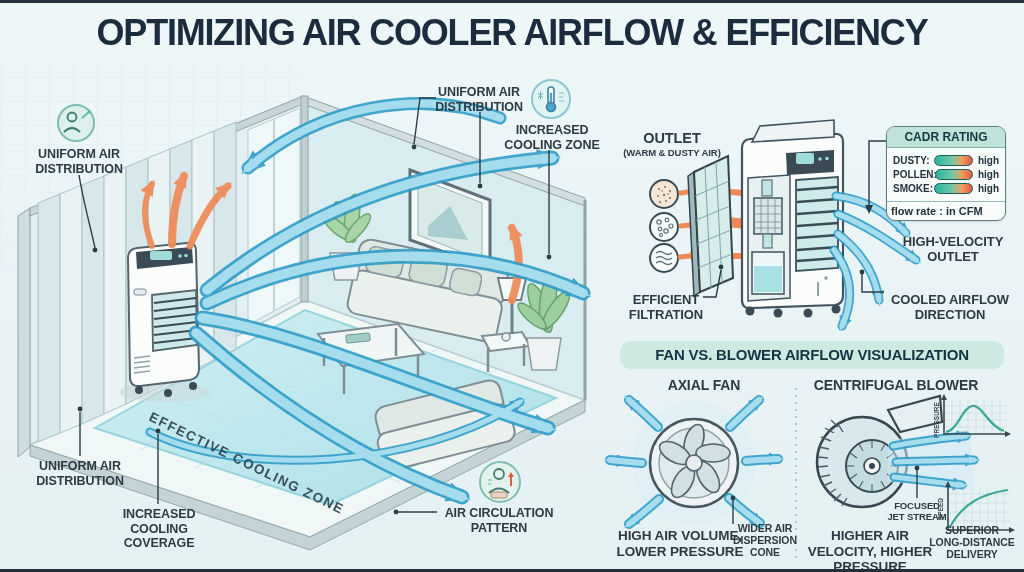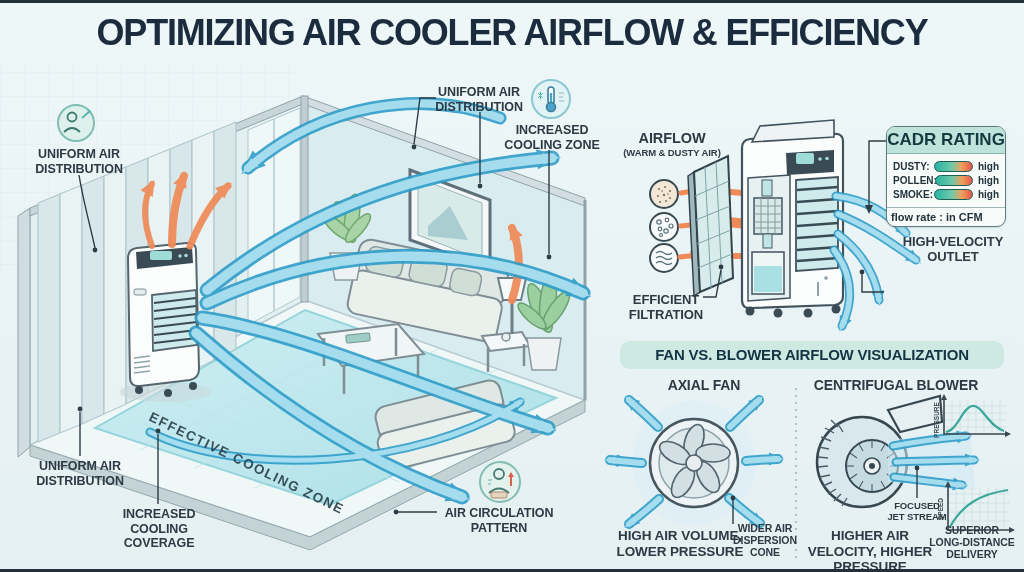--- a/index.html
+++ b/index.html
@@ -12,21 +12,21 @@
   svg.scene{position:absolute;left:0;top:0;z-index:1;}
   .lbl{position:absolute;font-weight:bold;color:#2d3a44;text-align:center;
     line-height:1.16;letter-spacing:-0.1px;z-index:3;font-size:12.5px;}
   .hdrbox{position:absolute;z-index:3;background:#cde9e2;border-radius:10px;
     color:#143444;font-weight:bold;text-align:center;font-size:15px;line-height:1.3;
     padding:5px 8px;box-sizing:border-box;letter-spacing:-0.2px;}
   .cadrbox{position:absolute;left:886px;top:126px;width:118px;z-index:3;
     background:#f7fcfb;border:1.5px solid #5f7d7f;border-radius:9px;overflow:hidden;
     box-shadow:0 1px 2px rgba(40,70,80,.15);}
   .cadrhead{background:#bfe3da;border-bottom:1px solid #86b5ad;color:#123a40;
-    font-weight:bold;font-size:17px;text-align:center;padding:3px 0;}
+    font-weight:bold;font-size:12px;text-align:center;padding:3px 0;}
   .cadrrows{padding:4px 6px 2px 6px;}
   .cadrrow{display:flex;align-items:center;margin:3px 0;}
   .cadrlbl{font-size:10px;font-weight:bold;color:#23323a;width:42px;text-align:left;}
   .pill{width:38px;height:9px;border-radius:6px;border:1px solid #1f5e57;
     background:linear-gradient(90deg,#29b3a2 0%,#6ec9a8 45%,#efa05c 72%,#e4564a 100%);}
   .cadrval{font-size:10px;font-weight:bold;color:#23323a;margin-left:5px;}
   .cadrfoot{border-top:1px solid #9fb8bc;margin-top:2px;padding:3px 4px;
     font-size:11px;font-weight:bold;color:#23323a;}
   .small{font-size:10.5px;}
   .tiny{font-size:9.5px;}
@@ -521,25 +521,26 @@
   </svg>
 
   <div class="lbl" style="left:24px;top:147px;width:110px">UNIFORM AIR DISTRIBUTION</div>
   <div class="lbl" style="left:424px;top:85px;width:110px">UNIFORM AIR DISTRIBUTION</div>
   <div class="lbl" style="left:502px;top:123px;width:100px">INCREASED COOLING ZONE</div>
   <div class="lbl" style="left:24px;top:459px;width:112px">UNIFORM AIR DISTRIBUTION</div>
   <div class="lbl" style="left:98px;top:507px;width:122px">INCREASED COOLING COVERAGE</div>
   <div class="lbl" style="left:438px;top:506px;width:122px">AIR CIRCULATION PATTERN</div>
 
   <div class="lbl" style="left:614px;top:130px;width:116px">
-    <div style="font-size:14.5px">AIRFLOW</div>
+    <div style="font-size:14.5px">OUTLET</div>
     <div class="tiny">(WARM &amp; DUSTY AIR)</div>
   </div>
   <div class="lbl" style="left:616px;top:292px;width:100px;font-size:13px">EFFICIENT FILTRATION</div>
   <div class="lbl" style="left:893px;top:234px;width:120px;font-size:13px">HIGH-VELOCITY OUTLET</div>
+  <div class="lbl" style="left:884px;top:292px;width:132px;font-size:13px">COOLED AIRFLOW DIRECTION</div>
 
   <div class="cadrbox">
     <div class="cadrhead">CADR RATING</div>
     <div class="cadrrows">
       <div class="cadrrow">
         <span class="cadrlbl">DUSTY:</span>
         <span class="pill"></span>
         <span class="cadrval">high</span>
       </div>
       <div class="cadrrow">

